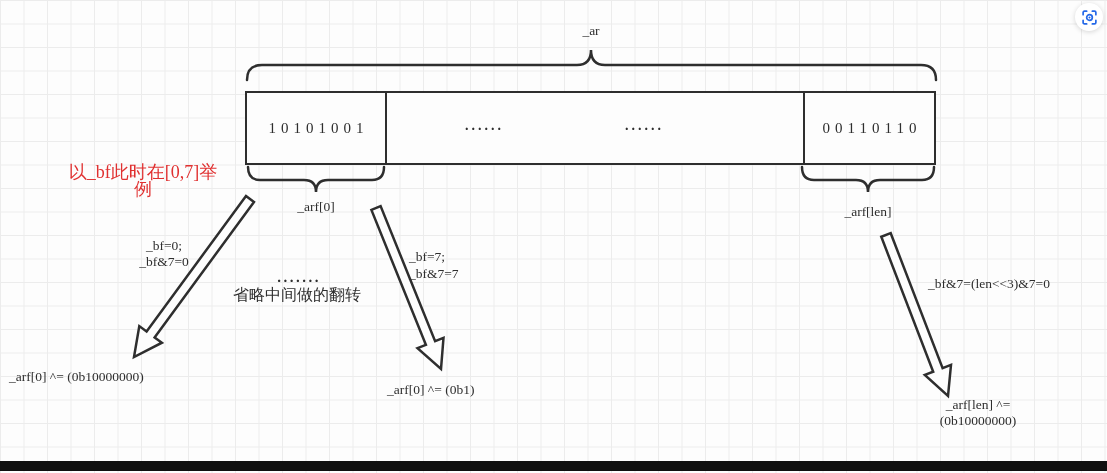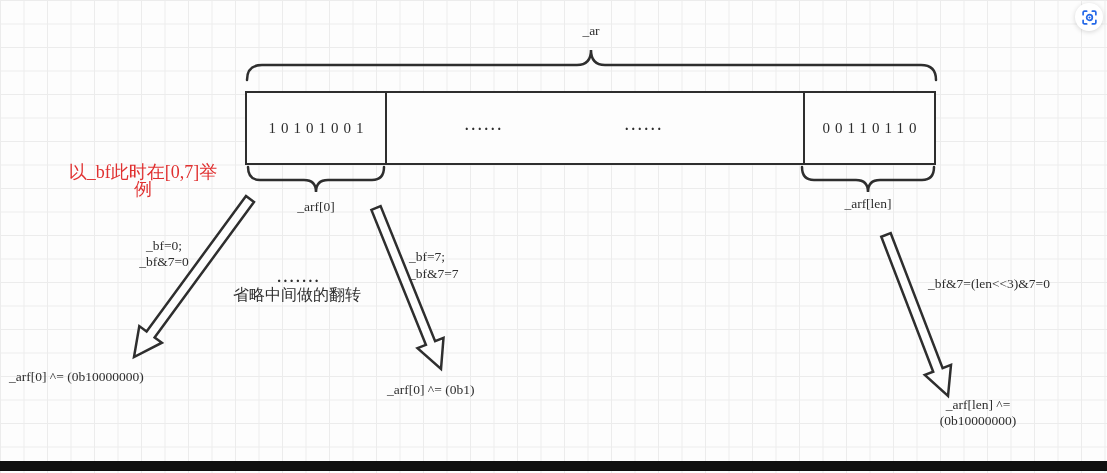--- a/index.html
+++ b/index.html
@@ -38,21 +38,21 @@
   #strokes polygon{fill:#fdfdfd;stroke:#2e2e2e;stroke-width:2.5;stroke-linejoin:miter;}
   
   #red-note{left:62px;top:164px;width:162px;font-size:18px;line-height:17px;color:#e03030;}
   #skip-dots{left:248px;top:270px;width:102px;font-size:15px;font-weight:bold;letter-spacing:2.5px;}
   #skip-note{left:213px;top:287px;width:168px;font-size:16px;}
   #case1-exprs{left:110px;top:238px;width:108px;line-height:16px;}
   #case2-exprs{left:409px;top:248px;line-height:17px;text-align:left;}
   #case3-exprs{left:913px;top:275px;width:152px;line-height:17px;}
   #label-ar{left:560px;top:23px;width:62px;}
   #label-arf0{left:266px;top:199px;width:100px;}
-  #label-arflen{left:818px;top:196px;width:100px;}
+  #label-arflen{left:818px;top:204px;width:100px;}
   #result1{left:9px;top:369px;}
   #result2{left:387px;top:382px;}
   #result3{left:917px;top:397px;width:122px;line-height:15.5px;}
   
   #bottom-bar{position:absolute;left:0;top:461px;width:1107px;height:10px;background:#101010;}
   
   #scan-button{
     position:absolute;left:1075px;top:3px;width:28px;height:28px;border-radius:50%;
     background:#ffffff;box-shadow:0 1px 5px rgba(0,0,0,.16);
     display:flex;align-items:center;justify-content:center;cursor:pointer;

